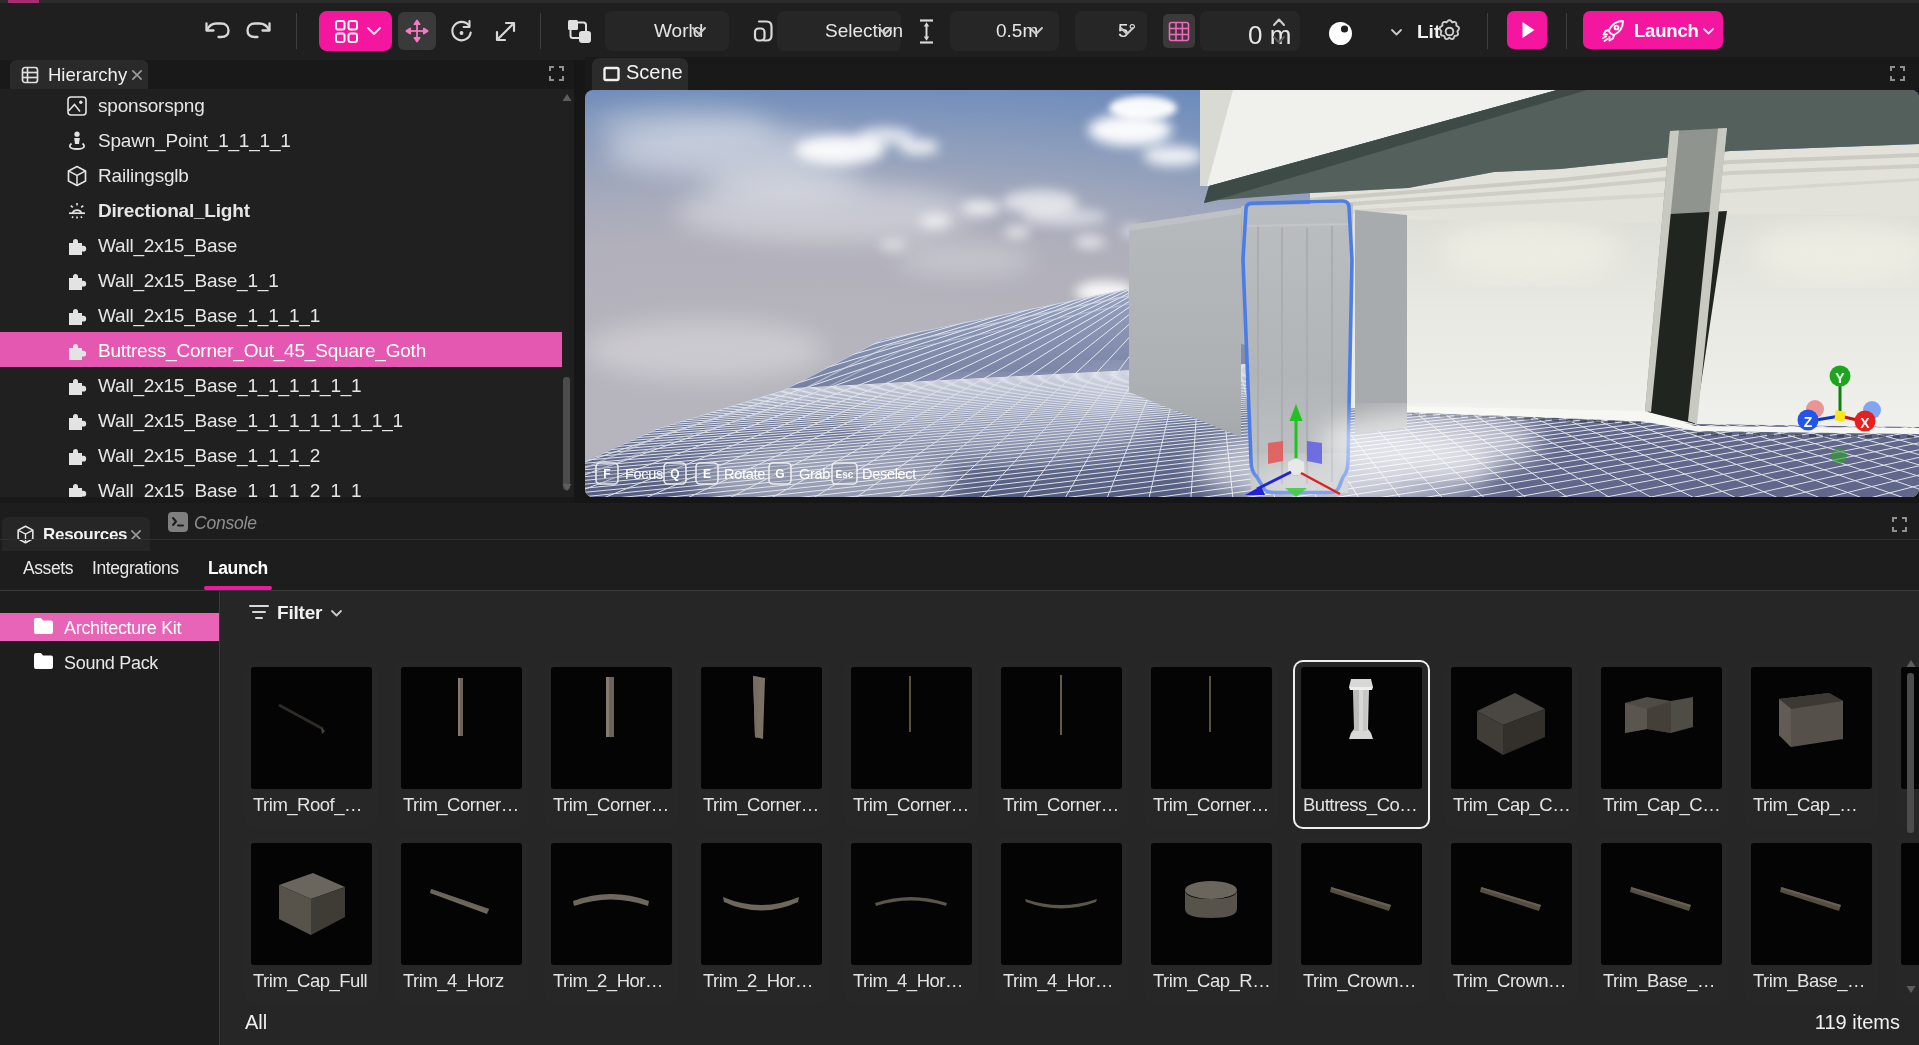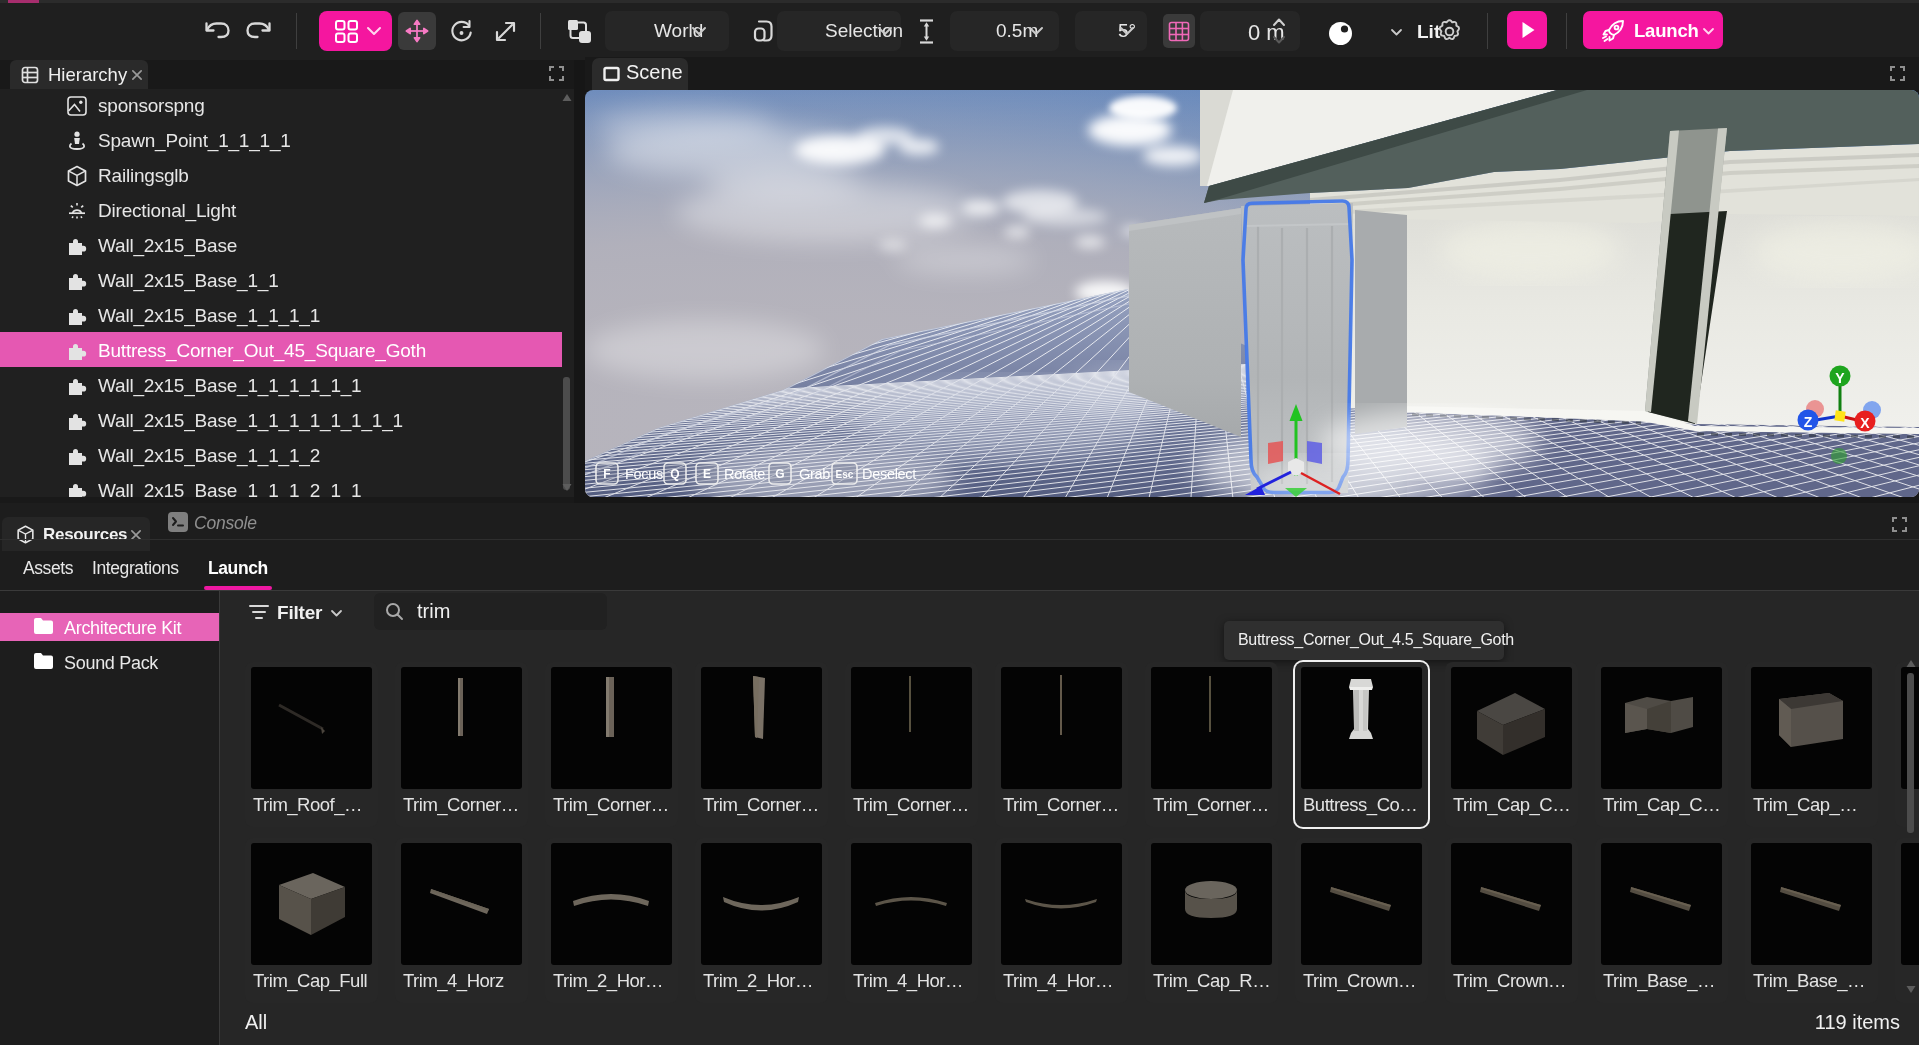--- a/index.html
+++ b/index.html
@@ -119,21 +119,21 @@
     <g stroke="#f069b8" stroke-width="1.6" fill="none">
       <rect x="1.5" y="1.5" width="19" height="18" rx="2"></rect>
       <line x1="8" y1="1.5" x2="8" y2="19.5"></line>
         <line x1="14.4" y1="1.5" x2="14.4" y2="19.5"></line>
       <line x1="1.5" y1="7.5" x2="20.5" y2="7.5"></line>
         <line x1="1.5" y1="13.5" x2="20.5" y2="13.5"></line>
     </g>
   </svg>
 
   <div class="abs" style="left:1200px;top:11px;width:100px;height:40px;background:#262626;border-radius:7px;"></div>
-  <div class="abs txt" style="left:1216px;top:20px;font-size:22px;">0 m</div>
+  <div class="abs txt" style="left:1216px;top:20px;font-size:26px;">0 m</div>
   <svg class="abs" style="left:1272px;top:16px;" width="14" height="30" viewBox="0 0 14 30">
     <path d="M2 9 L7 3.5 L12 9" fill="none" stroke="#cfcfcf" stroke-width="2" stroke-linecap="round" stroke-linejoin="round"></path>
     <path d="M2 21 L7 26.5 L12 21" fill="none" stroke="#5a5a5a" stroke-width="2" stroke-linecap="round" stroke-linejoin="round"></path>
   </svg>
 
   <svg class="abs" style="left:1328px;top:21px;" width="25" height="25" viewBox="0 0 25 25">
     <circle cx="12.5" cy="12.5" r="11.5" fill="#ffffff"></circle>
     <circle cx="16.5" cy="8" r="3.6" fill="#1f1f1f"></circle>
   </svg>
   <div class="abs" style="left:1417px;top:21px;font-size:19px;font-weight:bold;color:#f2f2f2;">Lit</div>
@@ -221,21 +221,21 @@
       <div class="abs" style="left:66px;top:111px;width:22px;height:22px;"><svg width="22" height="22" viewBox="0 0 22 22">
           <path d="M6.5 13 A5 5 0 0 1 15.5 13" fill="none" stroke="#e3e3e3" stroke-width="1.7"></path>
           <line x1="3" y1="13.2" x2="19" y2="13.2" stroke="#e3e3e3" stroke-width="1.7"></line>
           <line x1="11" y1="3" x2="11" y2="5.6" stroke="#e3e3e3" stroke-width="1.6"></line>
           <line x1="4.8" y1="5.6" x2="6.8" y2="7.4" stroke="#e3e3e3" stroke-width="1.6"></line>
           <line x1="17.2" y1="5.6" x2="15.2" y2="7.4" stroke="#e3e3e3" stroke-width="1.6"></line>
           <line x1="7" y1="16.4" x2="6.2" y2="18" stroke="#e3e3e3" stroke-width="1.6"></line>
           <line x1="11" y1="16.4" x2="11" y2="18.4" stroke="#e3e3e3" stroke-width="1.6"></line>
           <line x1="15" y1="16.4" x2="15.8" y2="18" stroke="#e3e3e3" stroke-width="1.6"></line>
         </svg></div>
-      <div class="abs" style="left:98px;top:111px;font-size:19px;letter-spacing:-0.2px;color:#e6e6e6;white-space:nowrap;">Directional_Light</div>
+      <div class="abs" style="left:98px;top:111px;font-size:19px;letter-spacing:-0.2px;color:#e6e6e6;white-space:nowrap;font-weight:bold;">Directional_Light</div>
       <div class="abs" style="left:66px;top:146px;width:22px;height:22px;"><svg width="22" height="22" viewBox="0 0 22 22">
           <path d="M3 8 L7 8 L7 6.6 A2.5 2.5 0 1 1 12 6.6 L12 8 L16 8 L16 10.8 L17.3 10.8 A2.9 2.9 0 1 1 17.3 16.6 L16 16.6 L16 20 L3 20 Z" fill="#e3e3e3"></path>
         </svg></div>
       <div class="abs" style="left:98px;top:146px;font-size:19px;letter-spacing:-0.2px;color:#e6e6e6;white-space:nowrap;">Wall_2x15_Base</div>
       <div class="abs" style="left:66px;top:181px;width:22px;height:22px;"><svg width="22" height="22" viewBox="0 0 22 22">
           <path d="M3 8 L7 8 L7 6.6 A2.5 2.5 0 1 1 12 6.6 L12 8 L16 8 L16 10.8 L17.3 10.8 A2.9 2.9 0 1 1 17.3 16.6 L16 16.6 L16 20 L3 20 Z" fill="#e3e3e3"></path>
         </svg></div>
       <div class="abs" style="left:98px;top:181px;font-size:19px;letter-spacing:-0.2px;color:#e6e6e6;white-space:nowrap;">Wall_2x15_Base_1_1</div>
       <div class="abs" style="left:66px;top:216px;width:22px;height:22px;"><svg width="22" height="22" viewBox="0 0 22 22">
           <path d="M3 8 L7 8 L7 6.6 A2.5 2.5 0 1 1 12 6.6 L12 8 L16 8 L16 10.8 L17.3 10.8 A2.9 2.9 0 1 1 17.3 16.6 L16 16.6 L16 20 L3 20 Z" fill="#e3e3e3"></path>
@@ -695,31 +695,21 @@
   <svg class="abs" style="left:249px;top:101px;" width="20" height="16" viewBox="0 0 20 16">
     <line x1="1" y1="2" x2="19" y2="2" stroke="#d9d9d9" stroke-width="2" stroke-linecap="round"></line>
     <line x1="4" y1="8" x2="16" y2="8" stroke="#d9d9d9" stroke-width="2" stroke-linecap="round"></line>
     <line x1="7" y1="14" x2="13" y2="14" stroke="#d9d9d9" stroke-width="2" stroke-linecap="round"></line>
   </svg>
   <div class="abs" style="left:277px;top:99px;font-size:19px;letter-spacing:-0.2px;font-weight:bold;color:#f0f0f0;">Filter</div>
   <svg class="abs" style="left:330px;top:106px;" width="13" height="9" viewBox="0 0 13 9">
       <path d="M2 2 L6.5 6.5 L11 2" fill="none" stroke="#c9c9c9" stroke-width="1.8" stroke-linecap="round" stroke-linejoin="round"></path>
     </svg>
 
-  <div class="abs" style="left:374px;top:90px;width:233px;height:37px;background:#212121;border-radius:6px;">
-    <svg class="abs" style="left:11px;top:9px;" width="19" height="19" viewBox="0 0 19 19">
-      <circle cx="8" cy="8" r="6" fill="none" stroke="#a9a9a9" stroke-width="2"></circle>
-      <line x1="12.5" y1="12.5" x2="17" y2="17" stroke="#a9a9a9" stroke-width="2" stroke-linecap="round"></line>
-    </svg>
-    <div class="abs" style="left:43px;top:7px;font-size:20px;color:#f0f0f0;">trim</div>
-  </div>
-
-  <div class="abs" style="left:1224px;top:118px;width:280px;height:39px;background:#2f2f2f;border-radius:5px;box-shadow:0 2px 8px rgba(0,0,0,0.5);">
-    <div class="abs" style="left:14px;top:10px;font-size:16px;letter-spacing:-0.3px;color:#f0f0f0;white-space:nowrap;">Buttress_Corner_Out_4.5_Square_Goth</div>
-  </div>
+
 
   <div id="grid">
       <div class="abs" style="left:245px;top:159px;width:133px;height:165px;background:#272727;border-radius:8px;">
         <div class="abs" style="left:6px;top:5px;width:121px;height:122px;background:#040404;border-radius:3px;overflow:hidden;"><svg width="121" height="122" viewBox="0 0 121 122">
             <line x1="28" y1="38" x2="72" y2="62" stroke="#2e2a26" stroke-width="3"></line>
             <path d="M70 60 L74 64 L71 67 Z" fill="#4a443c"></path>
           </svg></div>
         <div class="abs" style="left:8px;top:132px;width:119px;font-size:18.5px;letter-spacing:-0.5px;color:#e3e3e3;white-space:nowrap;overflow:hidden;text-overflow:ellipsis;">Trim_Roof_8x4_Goth</div>
       </div>
       <div class="abs" style="left:395px;top:159px;width:133px;height:165px;background:#272727;border-radius:8px;">

